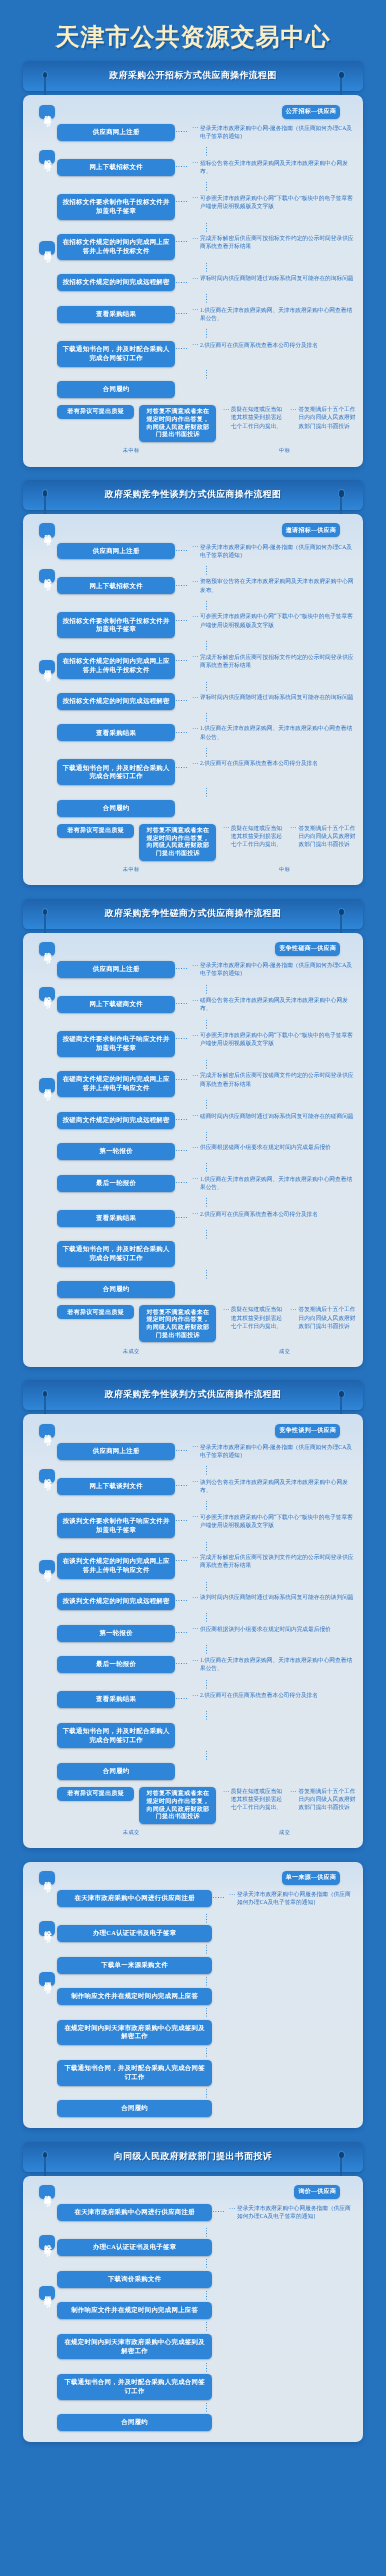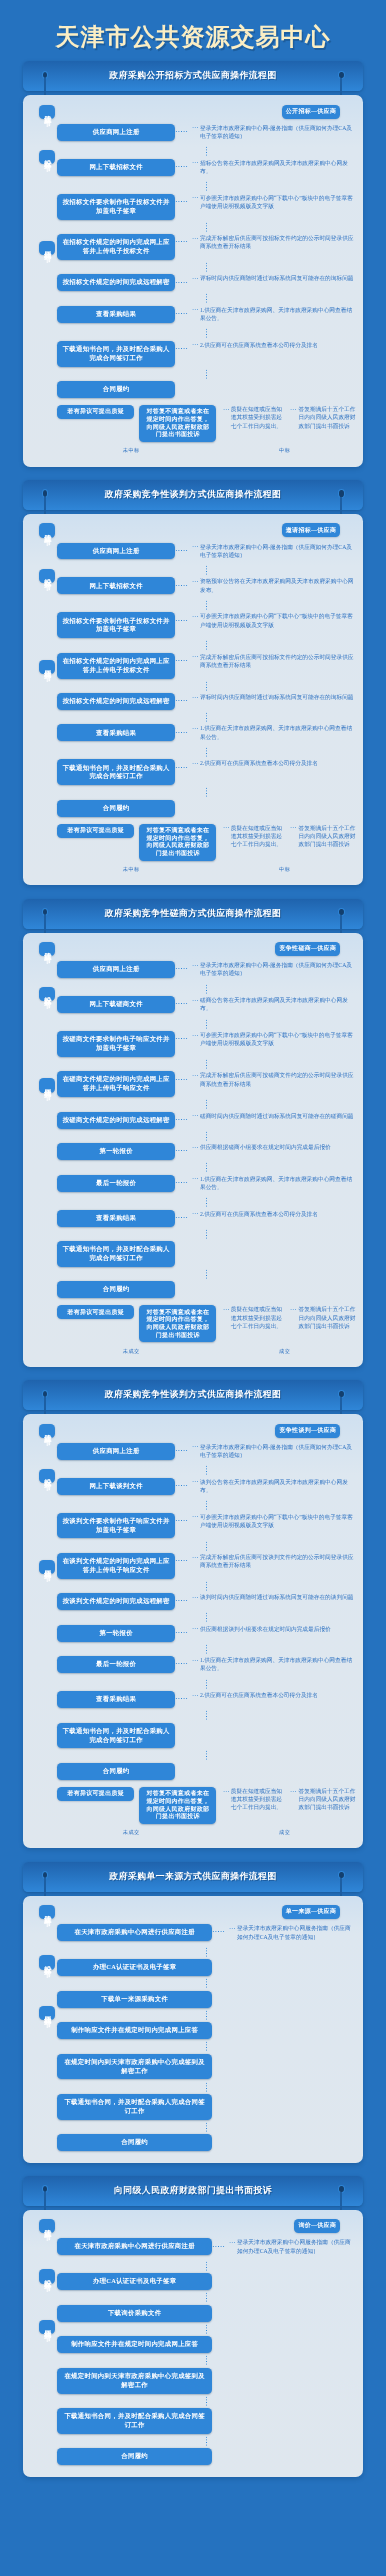--- a/index.html
+++ b/index.html
@@ -618,31 +618,20 @@
             </div>
             <div style="display: flex; gap: 8.2px; margin-top: 4.1px;">
               <span class="edge-label h">未成交</span>
               <span class="edge-label h">成交</span>
             </div>
           </div>
           <div style="clear: both;"></div>
         </div>
       </div>
       <div class="section">
-        <div class="sec-head">
-          <div class="pin left">
-            <i></i>
-            <u></u>
-          </div>
-          <h2>政府采购单一来源方式供应商操作流程图</h2>
-          <div class="pin right">
-            <i></i>
-            <u></u>
-          </div>
-        </div>
         <div class="sec-body">
           <div class="rail" style="position: relative; float: left; margin-right: 6.2px;">
             <div class="phase" style="margin-bottom: 36px;">注册环节</div>
             <div class="phase" style="margin-bottom: 36px;">投标环节</div>
             <div class="phase" style="margin-bottom: 36px;">履约环节</div>
           </div>
           <div class="flow">
             <div style="display: flex; justify-content: flex-end; margin-bottom: 5.2px; padding-right: 15.5px;">
               <div class="box sm" style="flex: 0 0 auto;">单一来源—供应商</div>
             </div>

